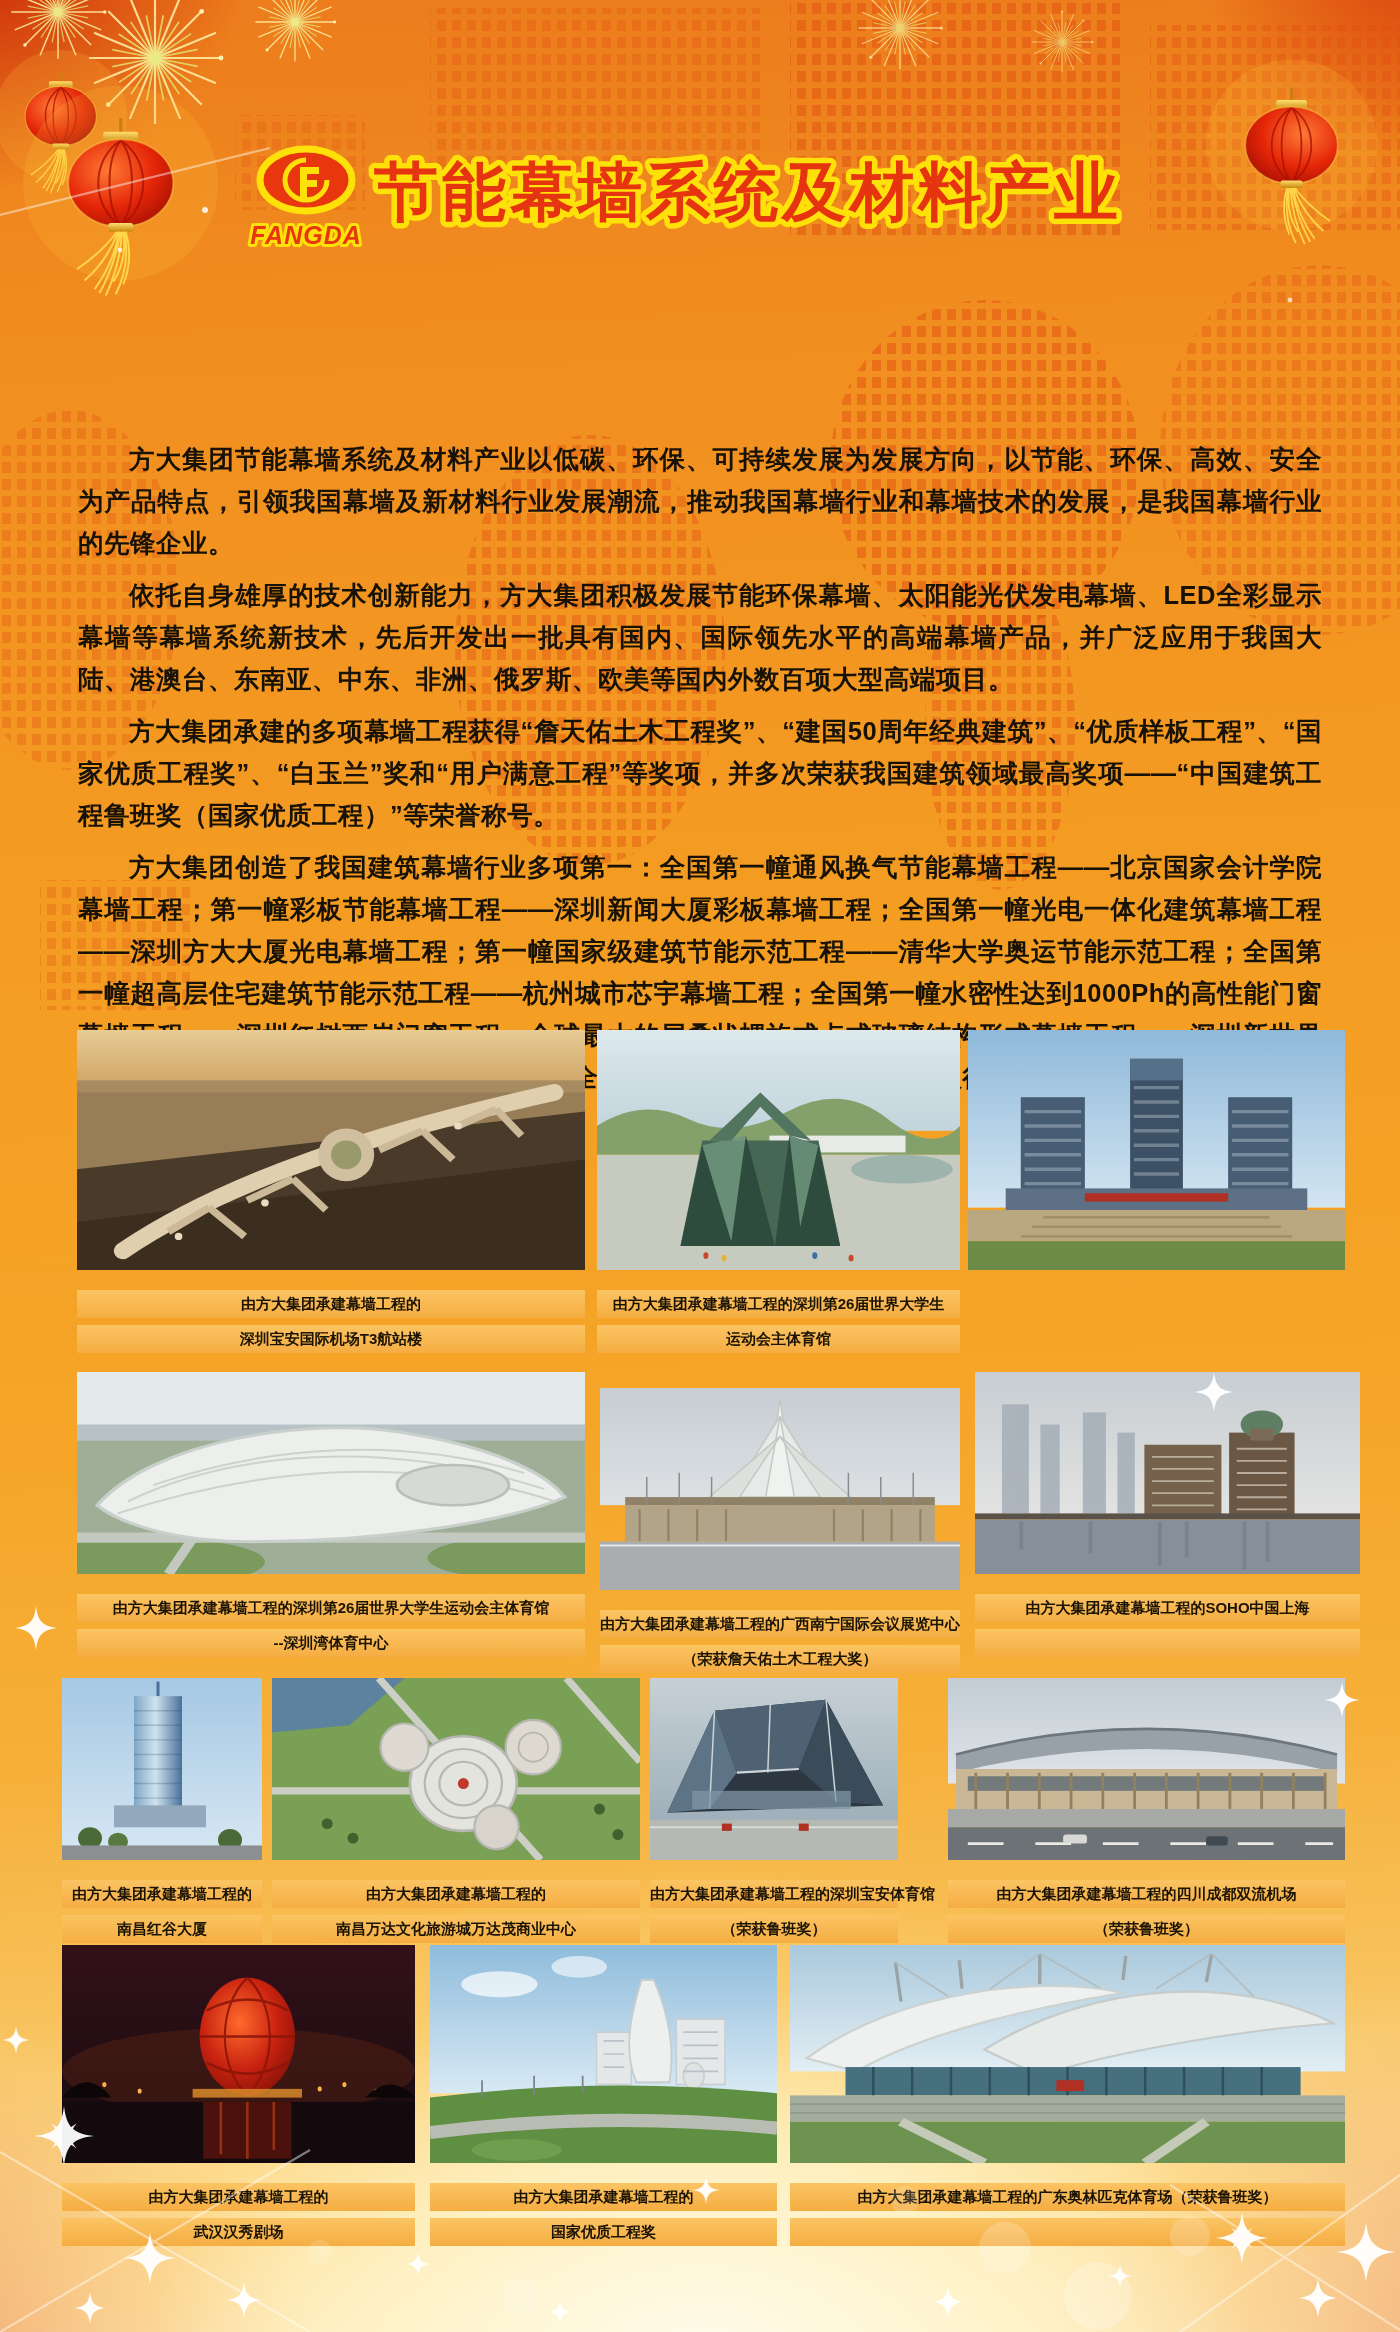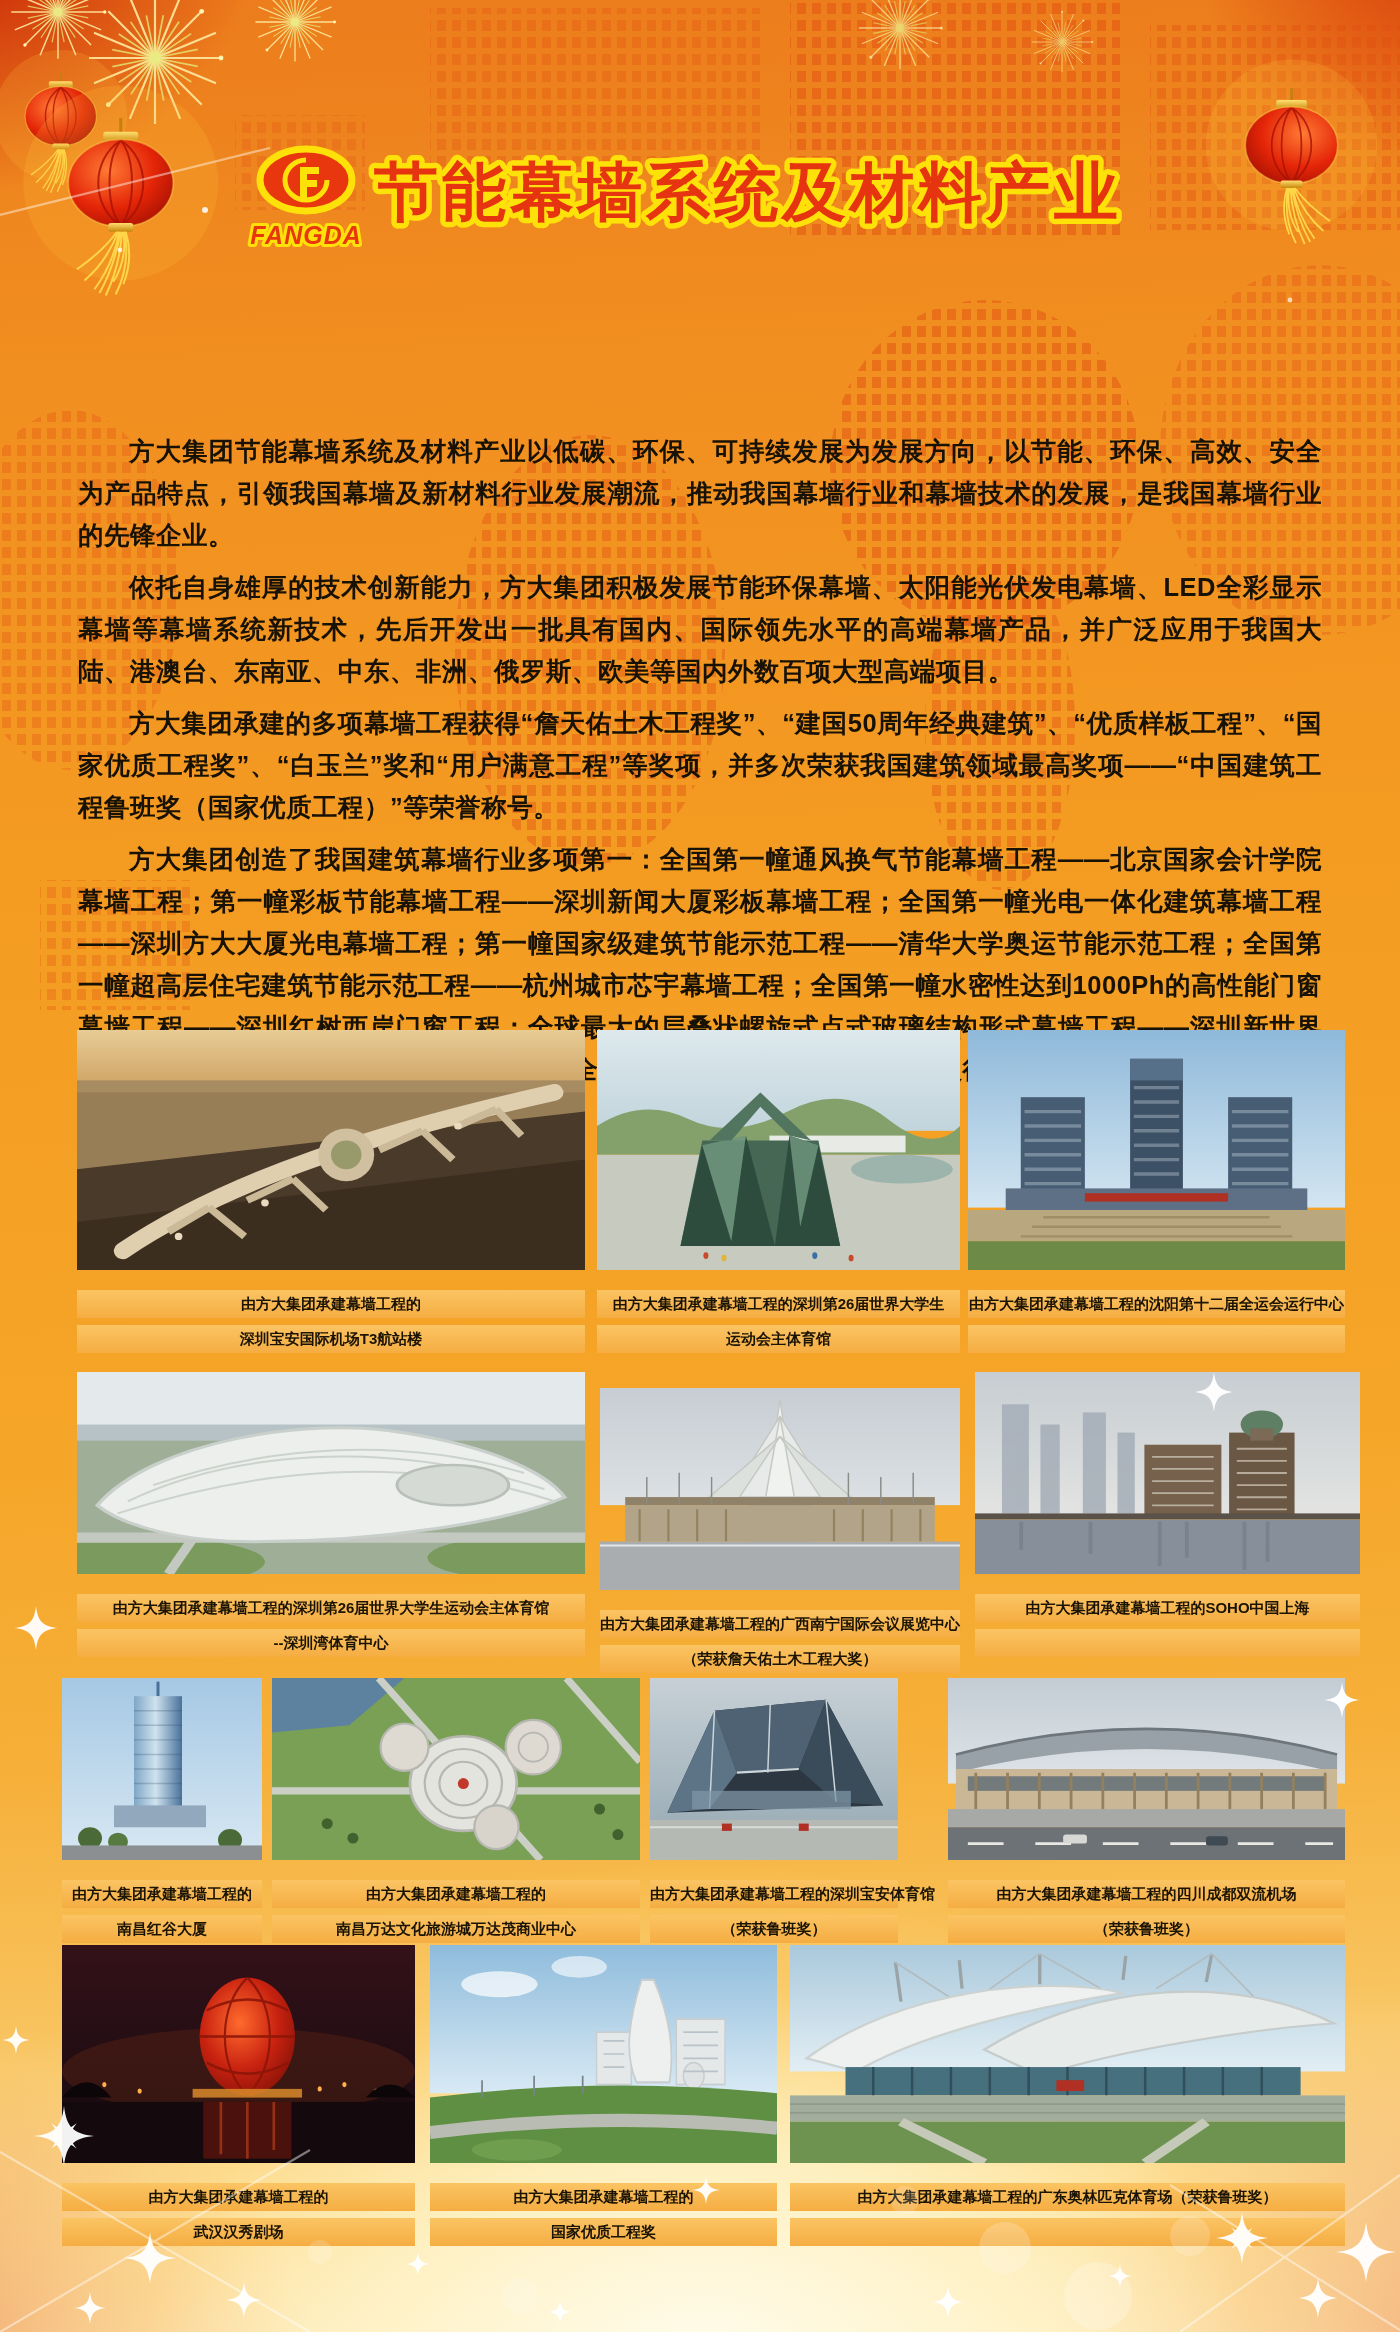--- a/index.html
+++ b/index.html
@@ -18,21 +18,21 @@
       radial-gradient(540px 440px at 104% 101%, rgba(233,110,20,.5), rgba(233,110,20,0) 75%);
   }
   svg.decor,svg.sparkles{position:absolute;left:0;top:0;pointer-events:none;}
   svg.decor{z-index:0;}
   svg.sparkles{z-index:3;}
   .header{position:absolute;left:0;top:0;width:1400px;z-index:1;}
   .logo{position:absolute;left:242px;top:140px;}
   .title-svg{position:absolute;left:366px;top:144px;}
   .content{position:absolute;left:78px;top:430px;width:1244px;z-index:1;}
   .content p{
-    margin:0 0 10px;font-size:25.5px;line-height:42px;font-weight:bold;
+    margin:8px 0 10px;font-size:25.5px;line-height:42px;font-weight:bold;
     color:#171106;text-align:justify;text-indent:2em;letter-spacing:.5px;
   }
   figure.cell{position:absolute;margin:0;z-index:1;}
   .ph{width:100%;overflow:hidden;}
   .ph svg{display:block;width:100%;height:100%;}
   .cap{margin-top:20px;}
   .cap-line{
     height:28px;line-height:28px;margin-bottom:7px;text-align:center;
     font-size:15px;font-weight:bold;color:#1b1304;white-space:nowrap;
     background:linear-gradient(#fbc463,#f5ad42);
@@ -203,24 +203,20 @@
         <rect x="28" y="28" width="34" height="42" fill="#465d74"></rect>
         <rect x="138" y="28" width="34" height="42" fill="#465d74"></rect>
         <path d="M88,24 h24 M88,30 h24 M88,36 h24 M88,42 h24 M88,48 h24 M88,54 h24 M88,60 h24 M30,34 h30 M30,40 h30 M30,46 h30 M30,52 h30 M30,58 h30 M30,64 h30 M140,34 h30 M140,40 h30 M140,46 h30 M140,52 h30 M140,58 h30 M140,64 h30" stroke="rgba(235,244,250,0.3)" stroke-width="1.4"></path>
         <rect x="20" y="66" width="160" height="9" fill="#5d7085"></rect>
         <rect x="62" y="68" width="76" height="3.5" fill="#b03024"></rect>
         <polygon points="0,75 200,75 200,88 0,88" fill="#b8a77f"></polygon>
         <path d="M40,78 h120 M34,82 h132 M28,86 h144" stroke="#a08e66" stroke-width="1"></path>
         <rect y="88" width="200" height="12" fill="#6d8a47"></rect>
       </svg>
     </div>
-    <figcaption class="cap">
-      <div class="cap-line">由方大集团承建幕墙工程的沈阳第十二届全运会运行中心</div>
-      <div class="cap-line"></div>
-    </figcaption>
   </figure>
 
   <figure class="cell" style="left:77px;top:1372px;width:508px">
     <div class="ph" style="height:202px">
       <svg viewBox="0 0 200 100" preserveAspectRatio="none">
         <rect width="200" height="30" fill="#e4eaec"></rect>
         <rect y="26" width="200" height="9" fill="#b6c2c6"></rect>
         <rect y="34" width="200" height="66" fill="#9fae97"></rect>
         <ellipse cx="28" cy="94" rx="46" ry="12" fill="#7a9a5e"></ellipse>
         <ellipse cx="178" cy="92" rx="40" ry="11" fill="#7a9a5e"></ellipse>

